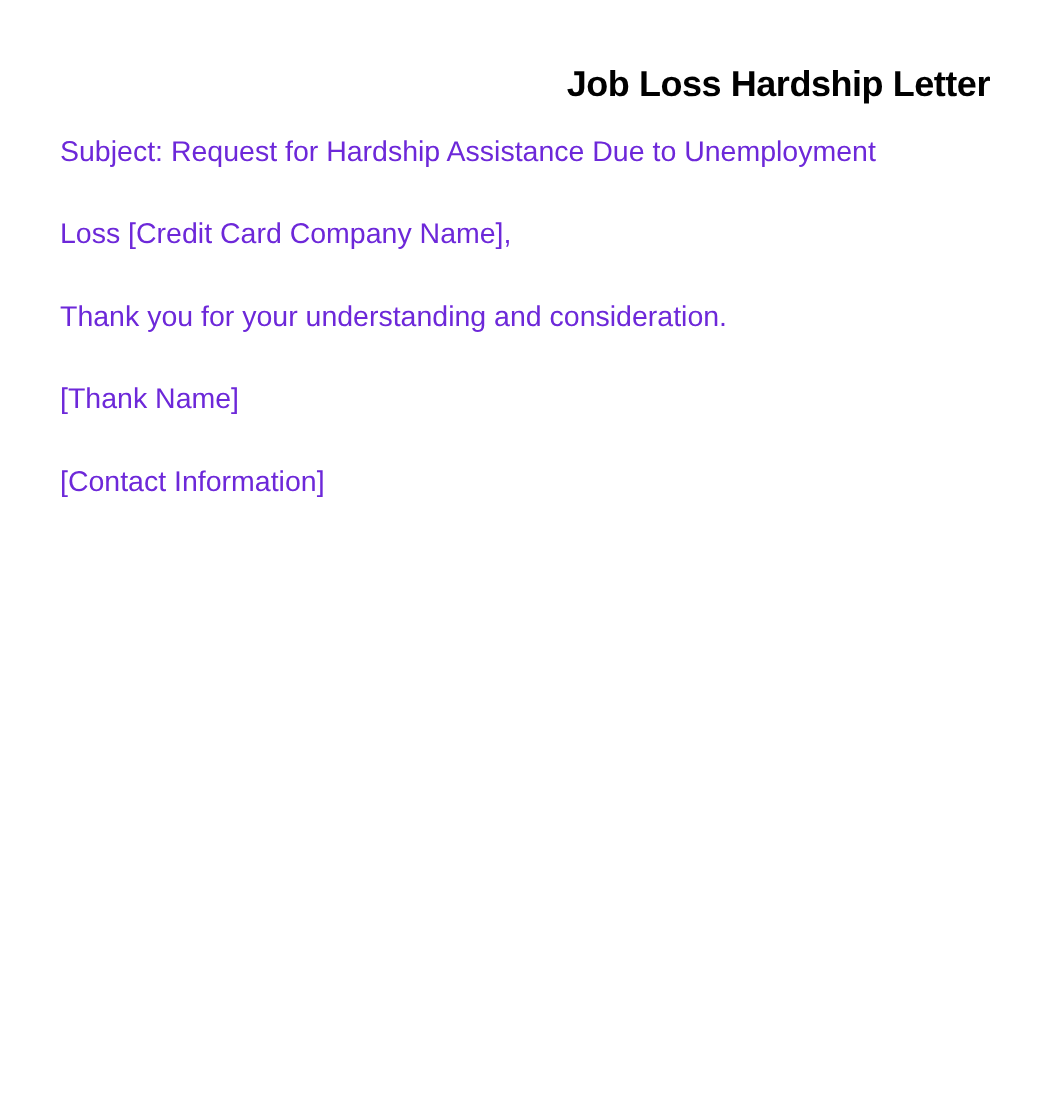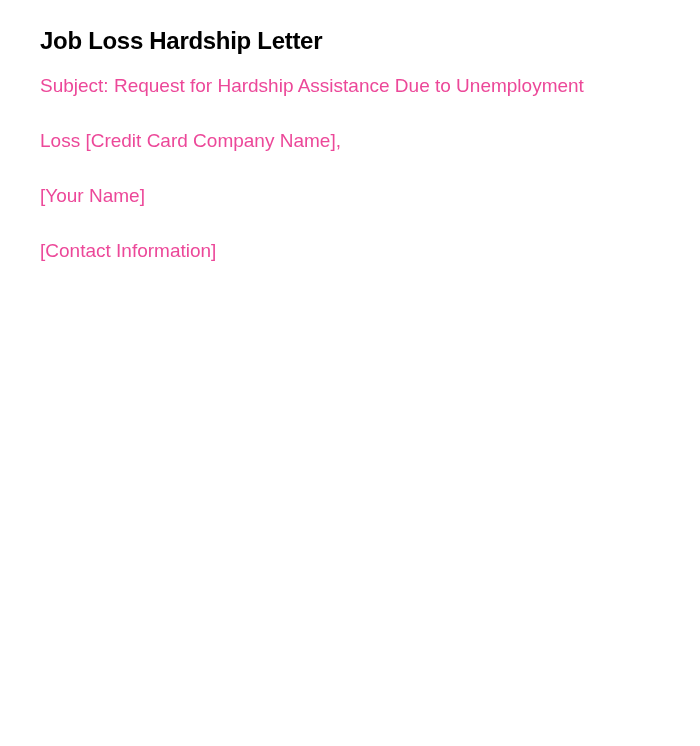--- a/index.html
+++ b/index.html
@@ -17,34 +17,36 @@
     .doc {
       position: relative;
       padding: 24px 40px 0 40px;
       box-sizing: border-box;
       width: 700px;
     }
     .title {
       font-size: 24px;
       font-weight: bold;
       line-height: 34px;
-      margin: 0 0 10px 0;
+      margin: 16px 0 10px 0;
       letter-spacing: -0.3px;
       color: #000000;
+      text-align: right;
     }
     .para {
       font-size: 19px;
       line-height: 35px;
       margin: 0 0 20px 0;
       max-width: 600px;
-      color: #ec4899;
+      color: #6d28d9;
     }
   </style>
 </head>
 <body>
 
 <div class="doc">
   <h1 class="title">Job Loss Hardship Letter</h1>
   <p class="para">Subject: Request for Hardship Assistance Due to Unemployment</p>
   <p class="para">Loss [Credit Card Company Name],</p>
-  <p class="para">[Your Name]</p>
+  <p class="para">Thank you for your understanding and consideration.</p>
+  <p class="para">[Thank Name]</p>
   <p class="para">[Contact Information]</p>
 </div>
 
 </body></html>

